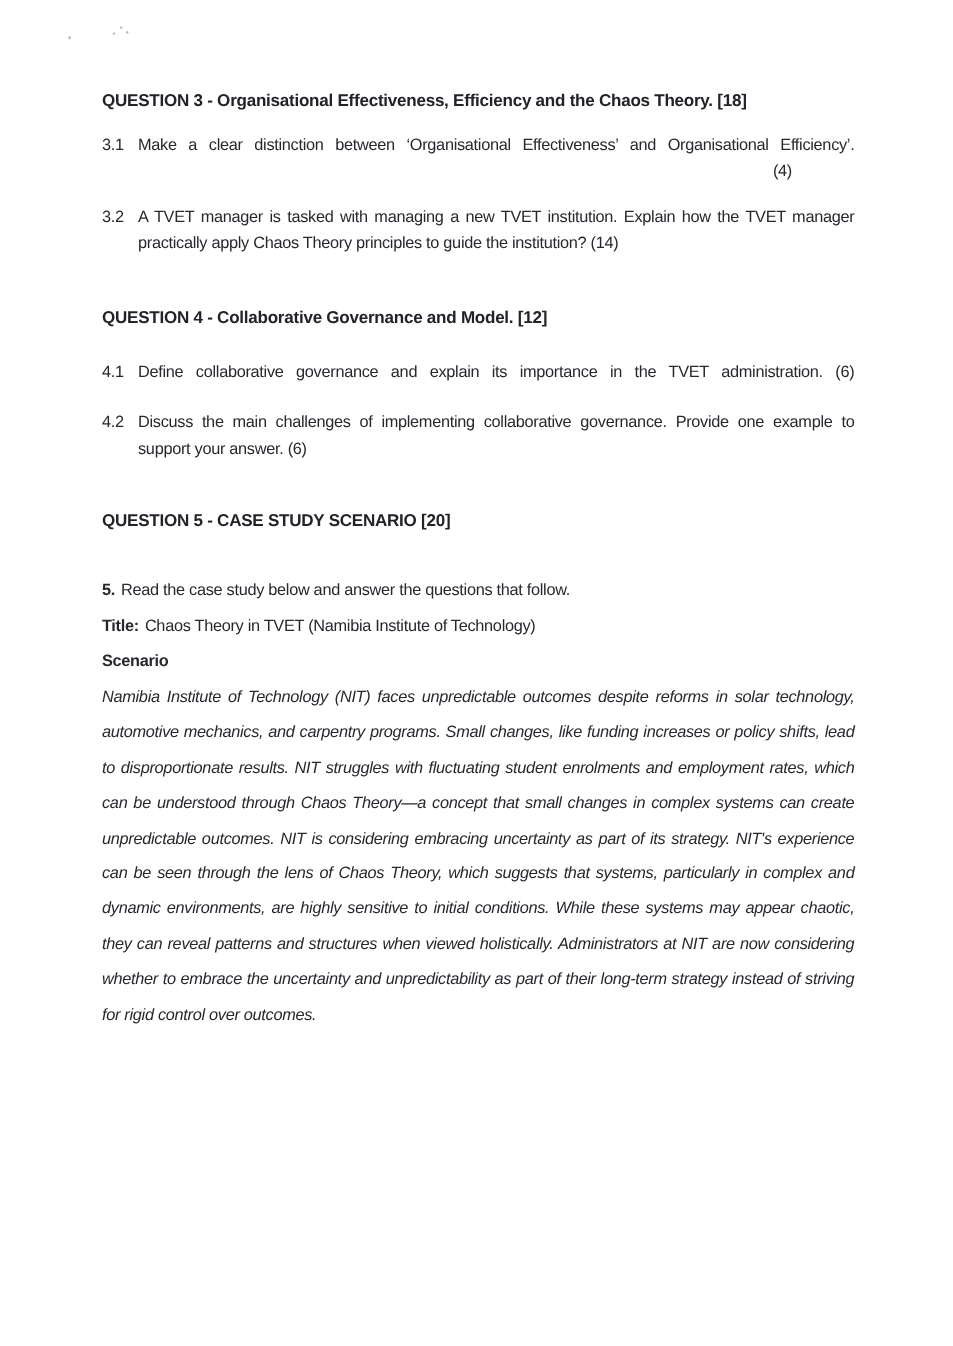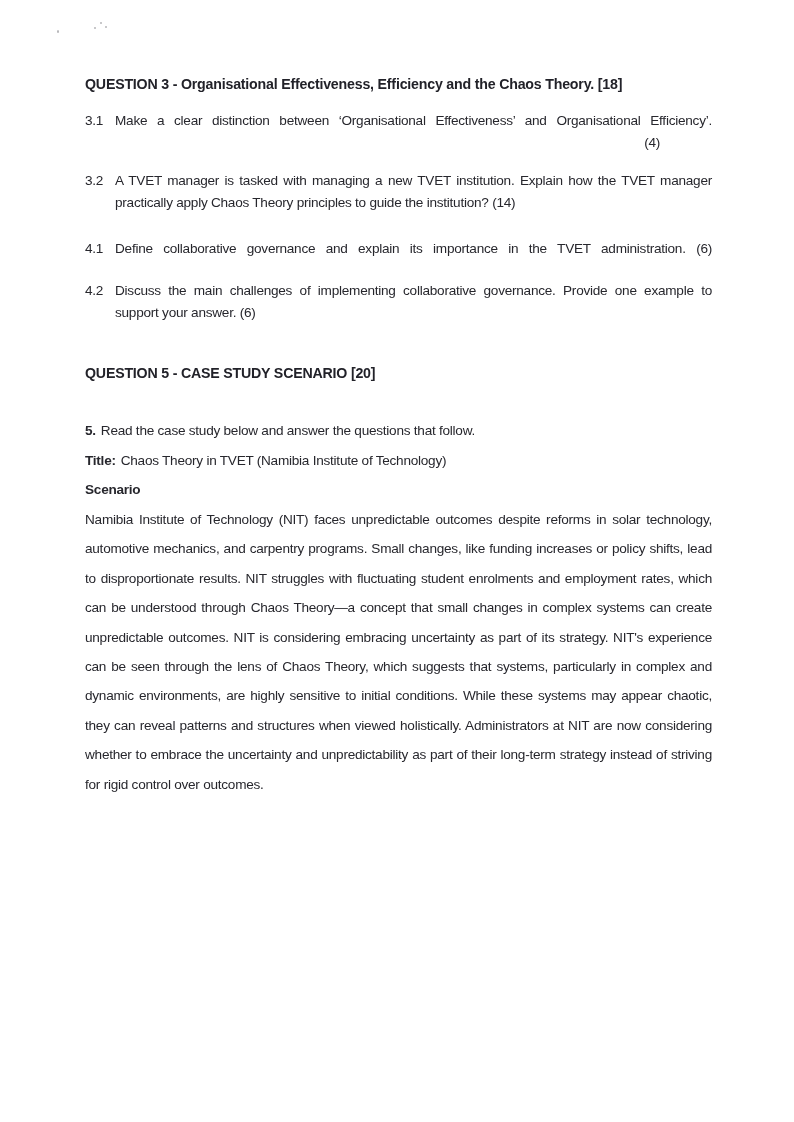--- a/index.html
+++ b/index.html
@@ -37,20 +37,21 @@
     line-height: 22px;
   }
   .line { line-height: 22px; }
   .bold { font-weight: 700; }
   .line .lbl { font-weight: 700; }
   .line .lbl + span { margin-left: 5px; }
   .para {
     text-align: justify;
     line-height: 29.4px;
     width: 627px;
+    font-style: italic;
   }
   .mt4  { margin-top: 4px; }
   .mt7  { margin-top: 7px; }
   .mt8  { margin-top: 8px; }
   .mt16 { margin-top: 16px; }
   .mt19 { margin-top: 37px; }
   .mt23 { margin-top: 20px; }
   .mt24 { margin-top: 24px; }
   .mt39 { margin-top: 39px; }
   .mt41 { margin-top: 41px; }
@@ -92,20 +93,21 @@
       <span class="num">3.1</span>
       <span class="txt flush">Make a clear distinction between ‘Organisational Effectiveness’ and Organisational Efficiency’.</span>
     </div>
     <div class="marksline">(4)</div>
 
     <div class="item mt16">
       <span class="num">3.2</span>
       <span class="txt">A TVET manager is tasked with managing a new TVET institution. Explain how the TVET manager practically apply Chaos Theory principles to guide the institution?  (14)</span>
     </div>
 
+    <div class="qheading mt41">QUESTION 4 - Collaborative Governance and Model. [12]</div>
 
     <div class="item mt24">
       <span class="num">4.1</span>
       <span class="txt flush">Define collaborative governance and explain its importance in the TVET administration. (6)</span>
     </div>
 
     <div class="item mt23">
       <span class="num">4.2</span>
       <span class="txt">Discuss the main challenges of implementing collaborative governance. Provide one example to support your answer. (6)</span>
     </div>

